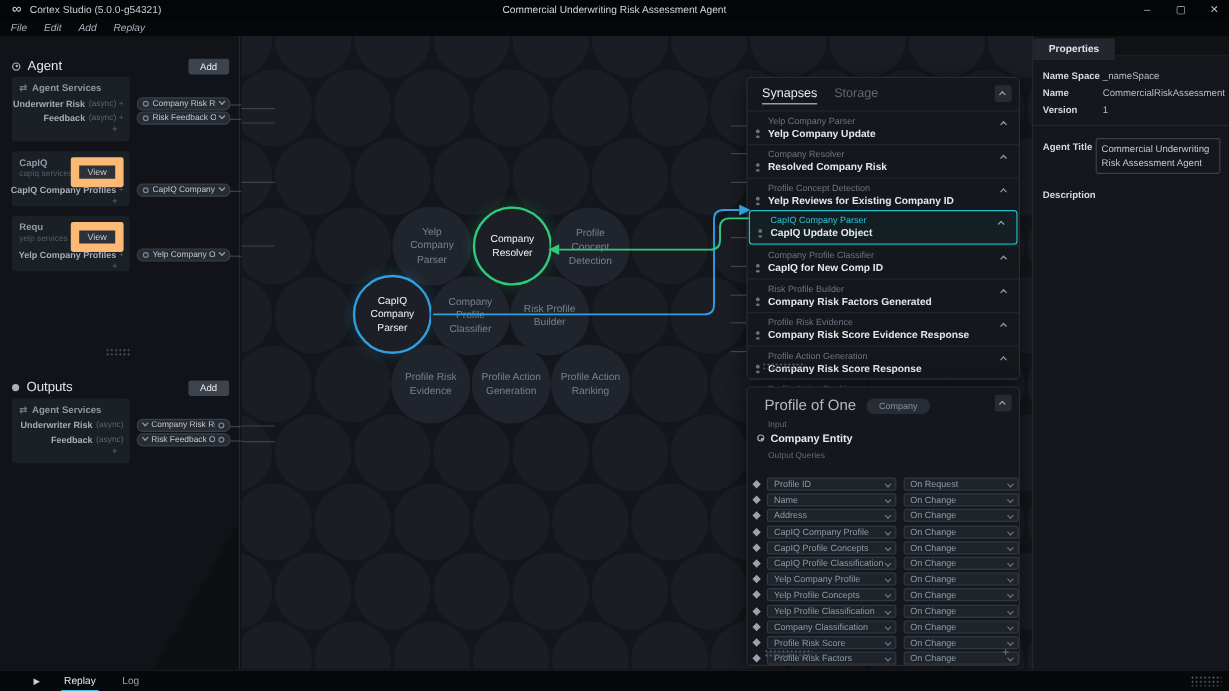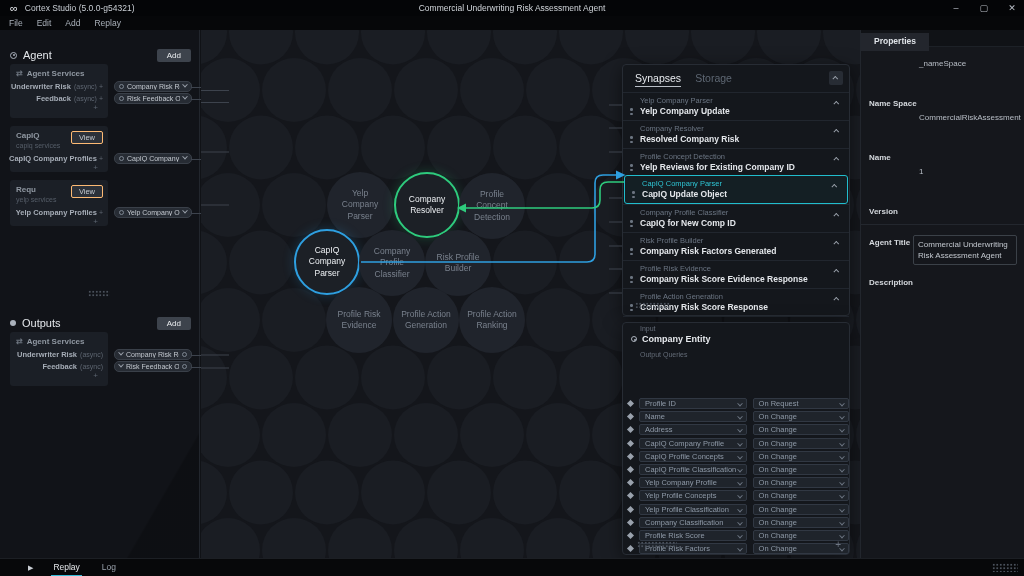--- a/index.html
+++ b/index.html
@@ -10,38 +10,38 @@
   
   .titlebar { position:absolute; left:0; top:0; width:1024px; height:16px; background:#040507; display:flex; align-items:center; }
   .logo { margin-left:10px; font-size:11px; color:#e8ebef; line-height:10px; }
   .app-title { margin-left:7px; font-size:8.5px; color:#c9ced4; }
   .doc-title { position:absolute; left:0; right:0; text-align:center; font-size:8.5px; color:#d2d6db; pointer-events:none; }
   .win-controls { position:absolute; right:6px; top:0; height:16px; display:flex; align-items:center; gap:16px; }
   .win-btn { font-size:9px; color:#b9bec6; width:12px; text-align:center; cursor:default; }
 
   
   .menubar { position:absolute; left:0; top:16px; width:1024px; height:14px; background:#060709; display:flex; align-items:center; gap:14px; padding-left:9px; }
-  .menu-item { font-size:8.5px; color:#aab1ba; }
+  .menu-item { font-size:8.5px; color:#aab1ba;font-style:italic; }
 
   
   .main { position:absolute; left:0; top:30px; width:1024px; height:528px; }
 
   
   .sidebar { position:absolute; left:0; top:0; width:200px; height:528px; background:linear-gradient(300deg, rgba(0,0,0,0.22) 0 14%, transparent 14.5%), #111318; border-right:1px solid #22262d; }
   .side-header { position:absolute; left:10px; right:8px; height:14px; display:flex; align-items:center; }
   .side-header .title { font-size:11px; color:#e3e6ea; margin-left:6px; }
   .ring-dot { width:7px; height:7px; border:1px solid #aab1bb; border-radius:50%; position:relative; }
   .ring-dot::after { content:""; position:absolute; left:1.5px; top:1.5px; width:2px; height:2px; border-radius:50%; background:#aab1bb; }
   .filled-dot { width:6px; height:6px; border-radius:50%; background:#aab1bb; }
   .add-btn { margin-left:auto; background:#3d434c; color:#e9ebee; font-size:8px; padding:2px 10px; border-radius:2px; }
   .card { position:absolute; left:10px; width:98px; background:#1b1f26; border-radius:3px; }
   .card-title { display:flex; align-items:center; gap:4px; padding:5px 6px 2px 6px; font-size:8px; font-weight:bold; color:#8f97a1; }
   .card-sub { padding:0 6px; font-size:7px; color:#565e69; }
   .swap-glyph { font-size:8px; color:#6d7580; }
-  .view-btn { position:absolute; right:5px; top:5px; background:#2c3139; border:1px solid #fdba74; border-radius:2px; color:#c3c8cf; font-size:7.5px; padding:1px 7px; }
+  .view-btn { position:absolute; right:5px; top:5px; background:#2c3139; border:7px solid #fdba74; border-radius:2px; color:#c3c8cf; font-size:7.5px; padding:1px 7px; }
   .io-row { position:relative; height:12px; display:flex; align-items:center; justify-content:flex-end; padding-right:5px; }
   .io-name { font-size:7.5px; font-weight:bold; color:#a6adb7; white-space:nowrap; }
   .io-tag { font-size:7px; color:#5d6570; margin-left:3px; white-space:nowrap; }
   .io-port { font-size:7px; color:#5d6570; margin-left:2px; }
   .plus-row { text-align:right; padding:0 10px 3px 0; color:#5d6570; font-size:8px; line-height:8px; }
   .pill { position:absolute; left:104px; width:78px; height:11px; background:#272c34; border:1px solid #3a4049; border-radius:5px; display:flex; align-items:center; padding:0 4px; gap:3px; }
   .pill::after { content:""; position:absolute; left:100%; top:5px; width:19px; border-top:1px solid #3d434d; }
   .pill-txt { flex:1; font-size:7px; color:#c3c8cf; white-space:nowrap; overflow:hidden; }
   .ring { width:5px; height:5px; border:1px solid #7d8691; border-radius:50%; flex:none; }
   .chev { width:4px; height:4px; border-left:1.2px solid #9aa1ab; border-top:1.2px solid #9aa1ab; flex:none; }
@@ -96,21 +96,21 @@
   .q-sel.trigger { width:102px; }
   .pp-foot-handle { position:absolute; left:14px; bottom:6px; width:40px; height:7px; }
   .pp-plus { position:absolute; right:8px; bottom:4px; color:#6e7682; font-size:10px; }
 
   
   .props { position:absolute; left:860px; top:0; width:164px; height:528px; background:#15171c; border-left:1px solid #22262d; }
   .props-tabrow { height:17px; background:#101216; border-bottom:1px solid #1d2127; }
   .prop-tab { display:inline-block; height:18px; line-height:17px; padding:0 13px; background:#23262d; color:#dfe3e8; font-size:8.5px; font-weight:bold; }
   .prop-fields { padding:12px 0 0 8px; }
   .prop-row { display:flex; margin-bottom:5px; }
-  .prop-label { width:50px; font-size:8px; font-weight:bold; color:#d4d8dd;margin-top:40px; }
+  .prop-label { width:50px; font-size:8px; font-weight:bold; color:#d4d8dd; }
   .prop-value { font-size:8px; color:#b8bec6; }
   .prop-sep { border-top:1px solid #23272e; margin:8px 0 10px 0; }
   .prop-arearow { display:flex; padding-left:8px; margin-bottom:10px; }
   .prop-arealabel { width:44px; font-size:8px; font-weight:bold; color:#d4d8dd; padding-top:3px; }
   .prop-box { width:104px; background:transparent; border:1px solid #3b4148; border-radius:2px; color:#c2c7ce; font-size:8px; font-family:"Liberation Sans", sans-serif; padding:3px 4px; resize:none; outline:none; line-height:1.4; }
   .prop-box.title-box { height:30px; }
   .prop-box.desc-box { height:48px; }
   .prop-box::placeholder { color:#5f6670; }
 
   
@@ -536,20 +536,27 @@
               </span>
               <div class="syn-src">Profile Action Ranking</div>
               <div class="syn-item">Company Risk Ranking</div>
               <span class="chev up"></span>
             </div>
           </div>
         <div class="syn-handle dots"></div>
       </div>
 
       <div class="panel profile-panel">
+        <div class="pp-head">
+          <span class="pp-title">Profile of One</span>
+          <span class="pp-badge">Company</span>
+          <span class="collapse-btn">
+              <span class="chev up"></span>
+            </span>
+        </div>
         <div class="pp-label">Input</div>
         <div class="pp-input-row">
           <span class="ring-dot" style="width:6px;height:6px;"></span>
           <span class="pp-input-val">Company Entity</span>
         </div>
         <div class="pp-label" style="padding-top:5px;">Output Queries</div>
         <div class="q-rows">
             <div class="q-row">
               <span class="diamond"></span>
               <span class="q-sel field">Profile ID<span class="chev down"></span></span>

